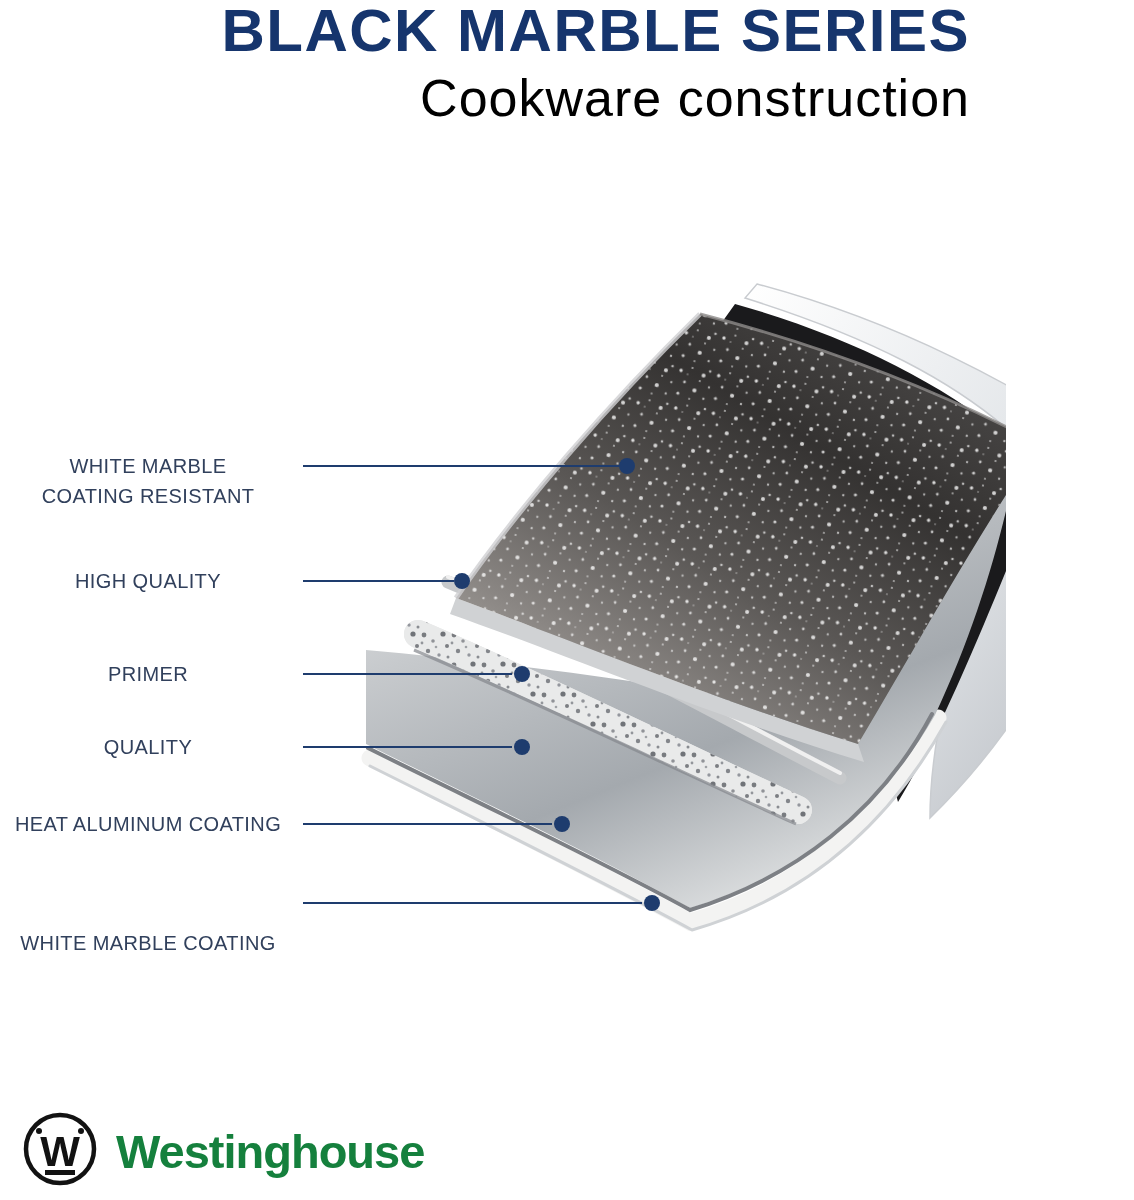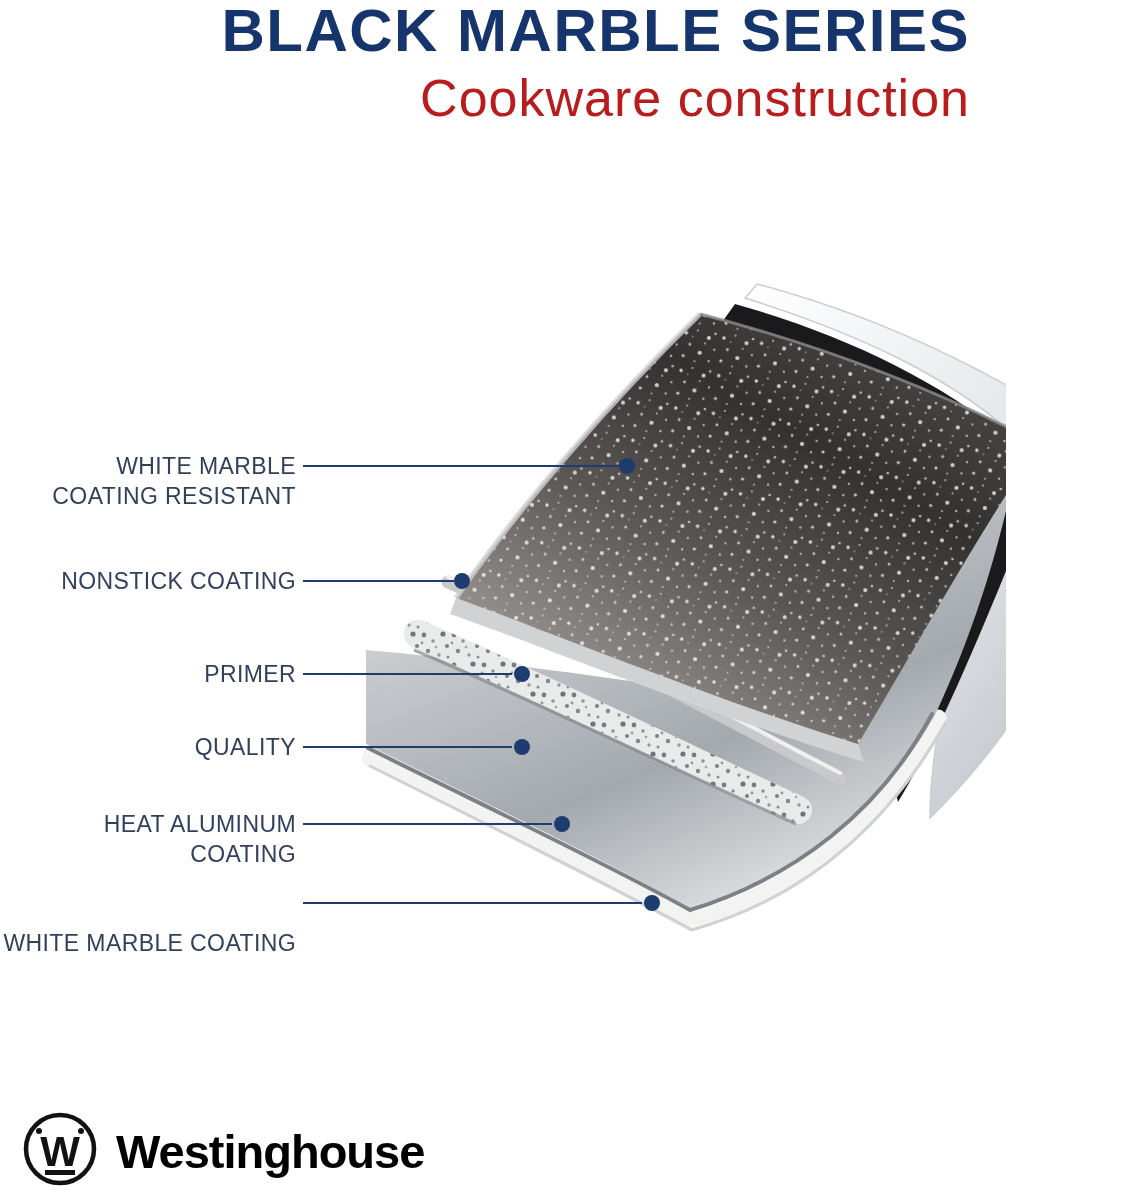--- a/index.html
+++ b/index.html
@@ -8,32 +8,32 @@
     font-family:"Liberation Sans",sans-serif;overflow:hidden;
   }
   .title{
     position:absolute;top:-4px;right:36px;
     font-size:60px;font-weight:700;letter-spacing:1.5px;
     color:#16356d;white-space:nowrap;
   }
   .subtitle{
     position:absolute;top:68px;right:36px;
     font-size:52px;font-weight:400;letter-spacing:1px;
-    color:#b91c1c;white-space:nowrap;
+    color:#000000;white-space:nowrap;
   }
   .illustration{position:absolute;left:0;top:0;width:1134px;height:1200px;}
   .callout-label{
-    position:absolute;left:0;width:296px;text-align:right;
-    font-size:23px;line-height:30px;letter-spacing:.4px;color:#31405c;
+    position:absolute;left:0;width:296px;text-align:center;
+    font-size:20px;line-height:30px;letter-spacing:.4px;color:#31405c;
   }
   .callout-label div:empty{display:none}
   .lead{position:absolute;height:2px;background:#1e3c6e;}
   .dot{position:absolute;width:16px;height:16px;border-radius:50%;background:#1e3c6e;}
   .brand{position:absolute;left:20px;top:1108px;display:flex;align-items:center;gap:16px;}
-  .brand-name{font-size:47px;font-weight:700;letter-spacing:-1px;color:#000000;}
+  .brand-name{font-size:47px;font-weight:700;letter-spacing:-1px;color:#15803d;}
 </style>
 </head>
 <body>
 
 <div class="page">
 
   <div class="title">BLACK MARBLE SERIES</div>
   <div class="subtitle">Cookware construction</div>
 
   <svg class="illustration" viewBox="0 0 1134 1200" aria-hidden="true">
@@ -148,21 +148,21 @@
   </svg>
 
   <div class="callout-label" style="top:451px">
     <div>WHITE MARBLE</div>
     <div>COATING RESISTANT</div>
   </div>
   <div class="lead" style="left:303px;top:465px;width:316px"></div>
   <div class="dot" style="left:619px;top:458px"></div>
 
   <div class="callout-label" style="top:566px">
-    <div>NONSTICK COATING</div>
+    <div>HIGH QUALITY</div>
   </div>
   <div class="lead" style="left:303px;top:580px;width:151px"></div>
   <div class="dot" style="left:454px;top:573px"></div>
 
   <div class="callout-label" style="top:659px">
     <div>PRIMER</div>
 
   </div>
   <div class="lead" style="left:303px;top:673px;width:209px"></div>
   <div class="dot" style="left:514px;top:666px"></div>

